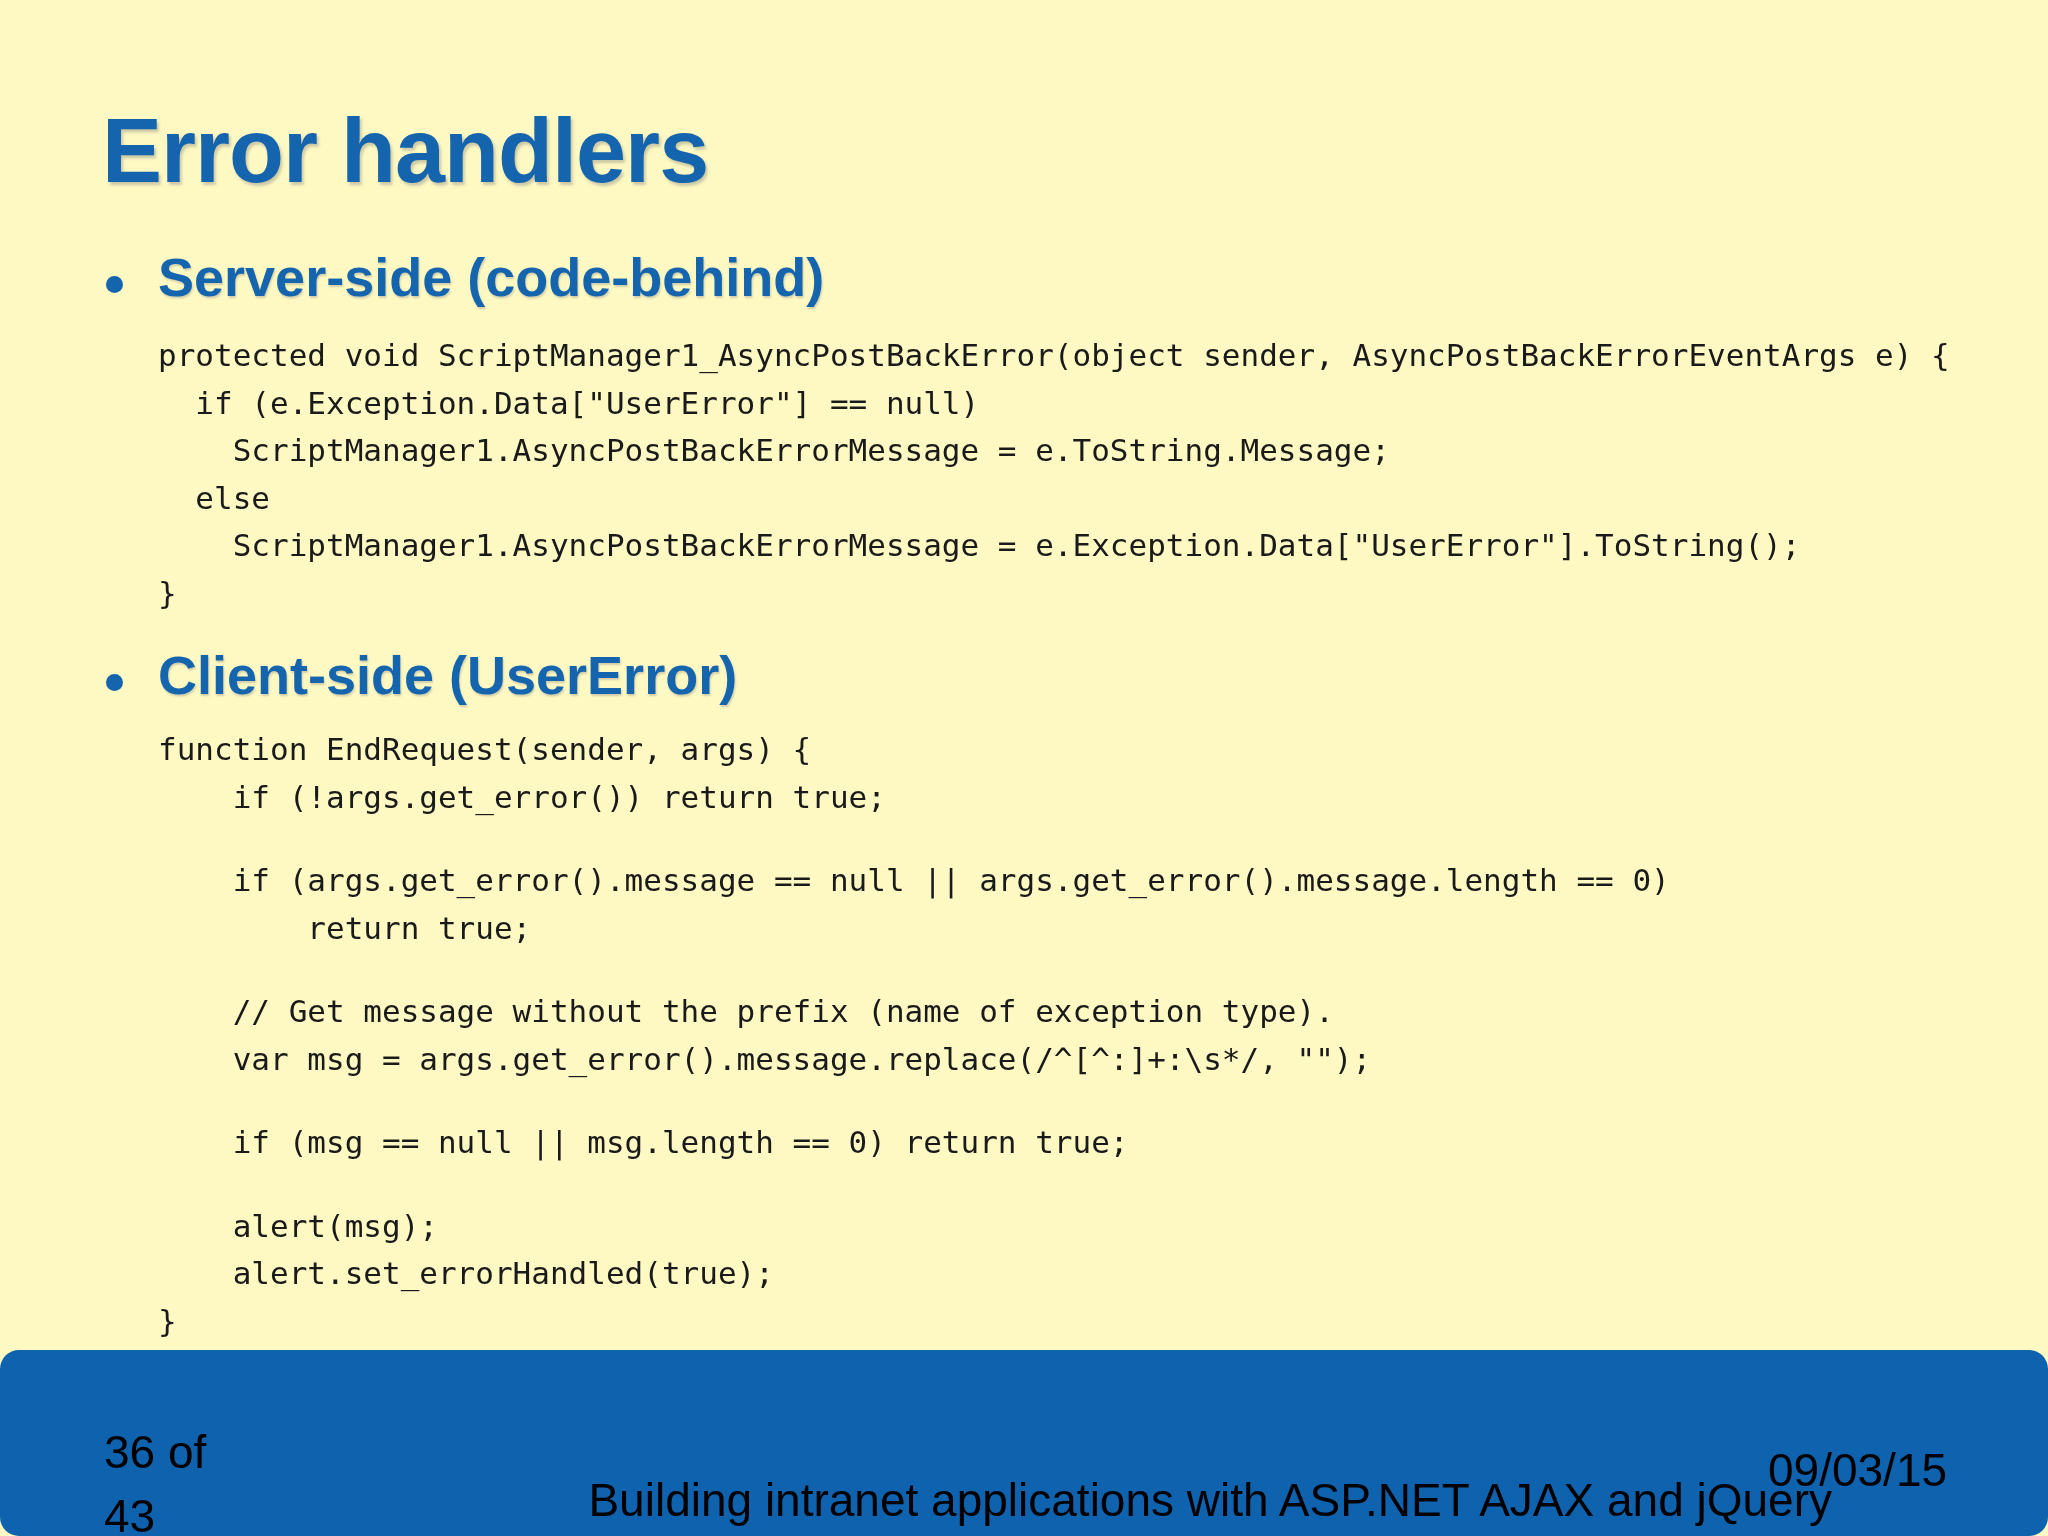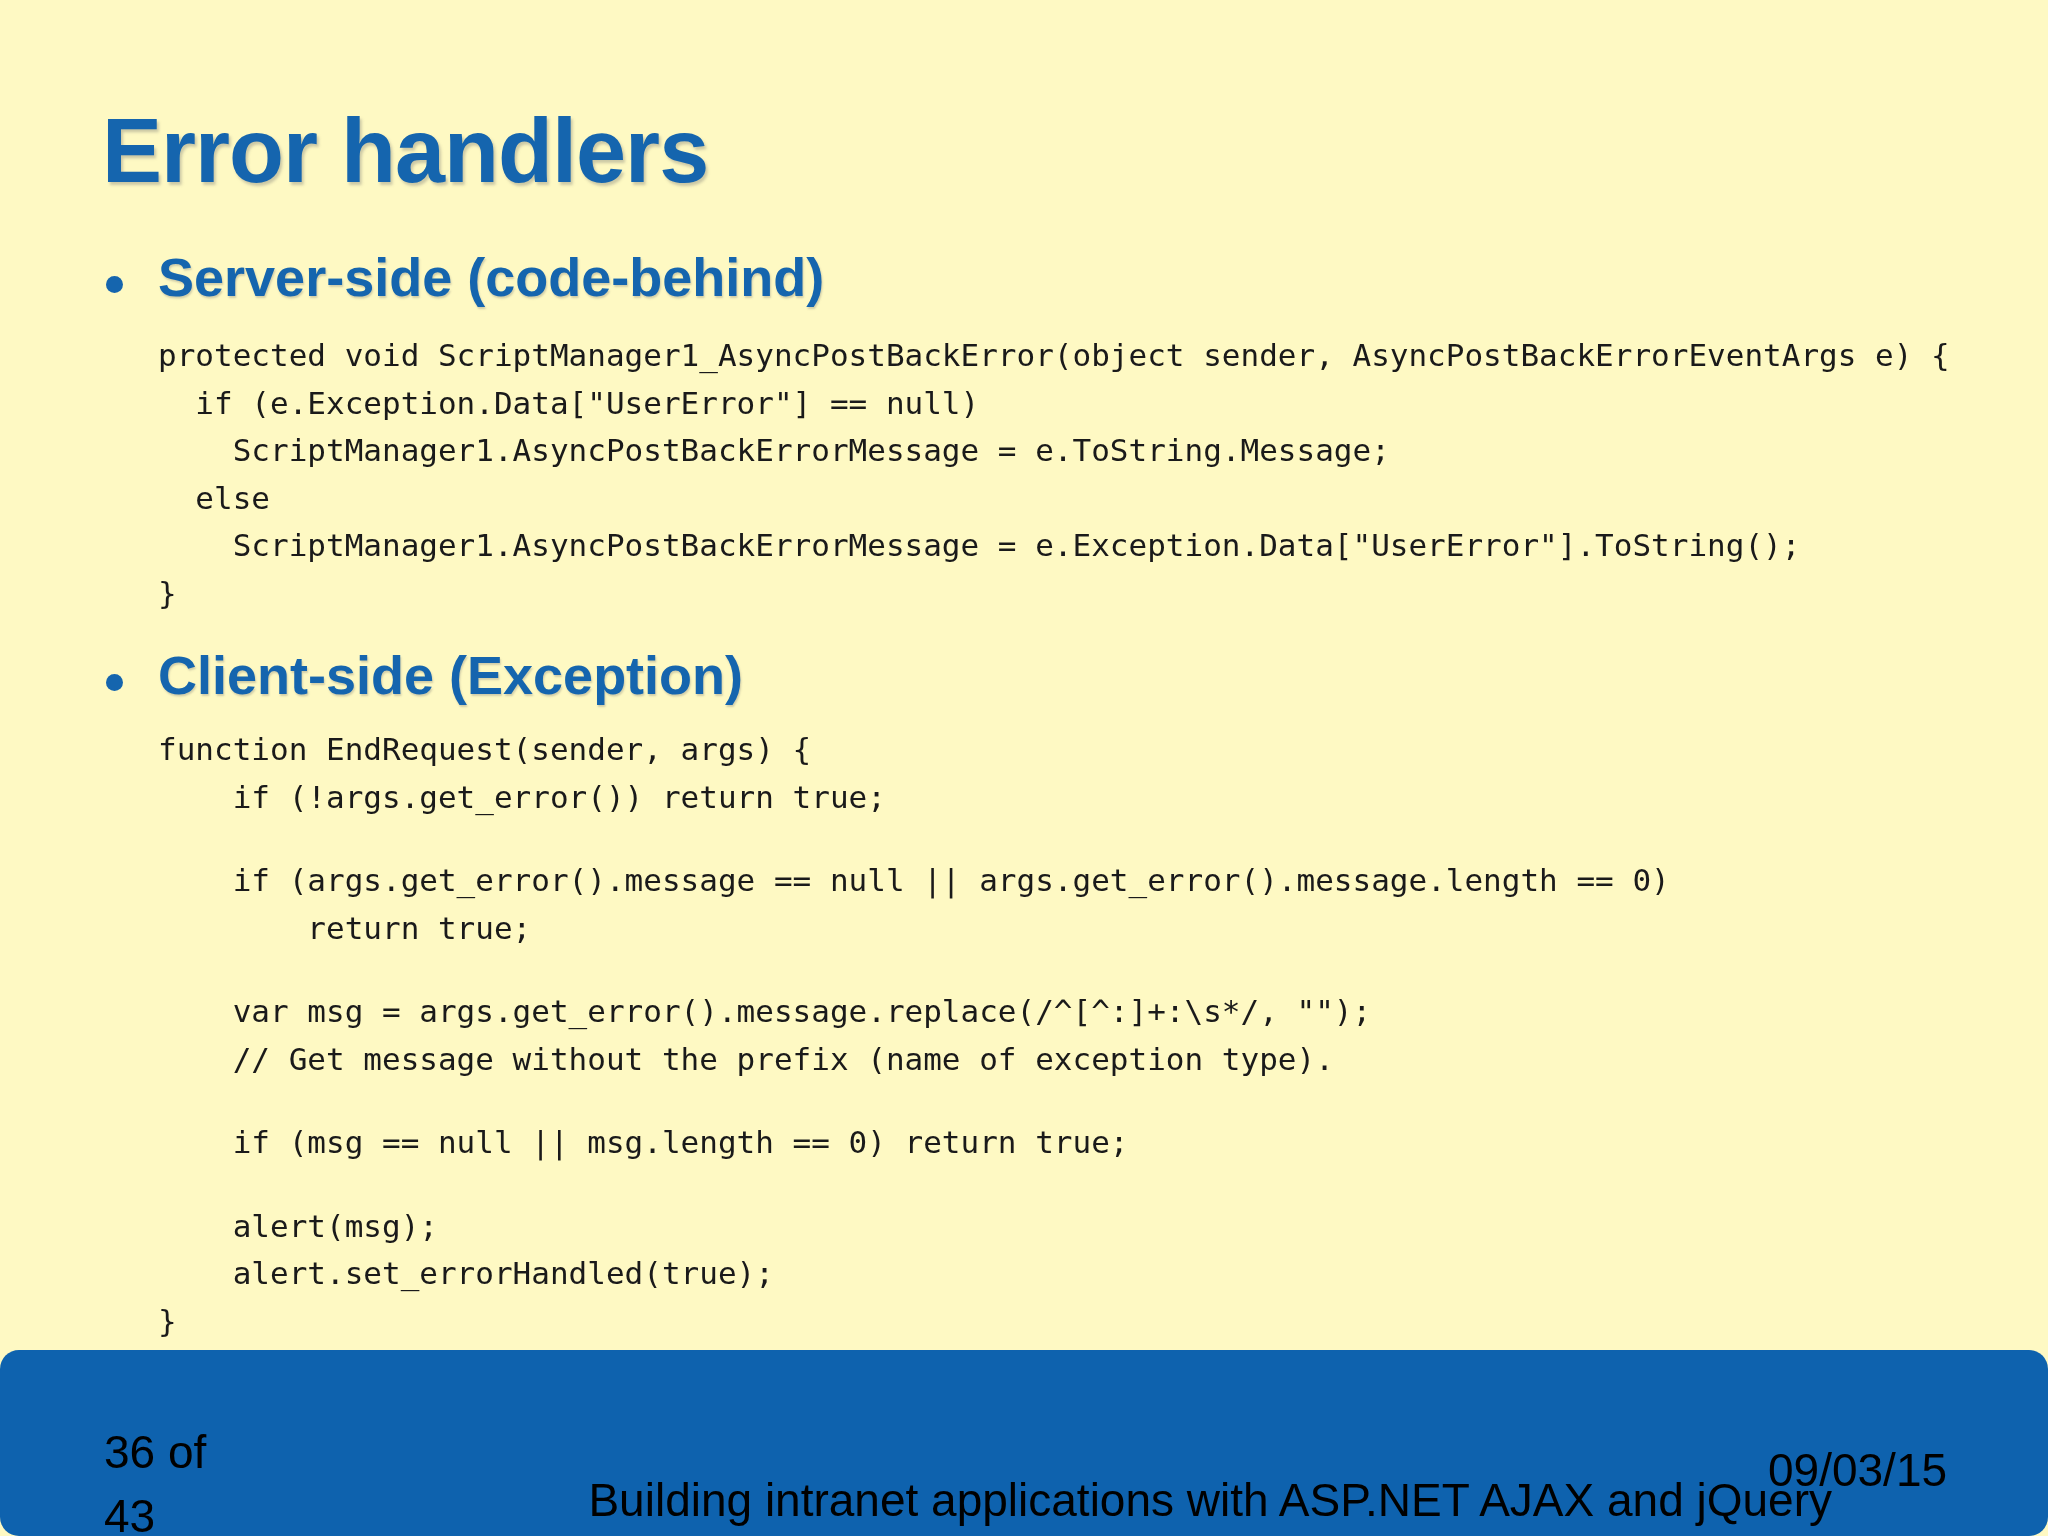--- a/index.html
+++ b/index.html
@@ -104,31 +104,31 @@
   <div class="code-block" id="code-1">
       <div class="code-line">protected void ScriptManager1_AsyncPostBackError(object sender, AsyncPostBackErrorEventArgs e) {</div>
       <div class="code-line">  if (e.Exception.Data["UserError"] == null)</div>
       <div class="code-line">    ScriptManager1.AsyncPostBackErrorMessage = e.ToString.Message;</div>
       <div class="code-line">  else</div>
       <div class="code-line">    ScriptManager1.AsyncPostBackErrorMessage = e.Exception.Data["UserError"].ToString();</div>
       <div class="code-line">}</div>
     </div>
 
   <span class="bullet-dot" id="dot-2"></span>
-  <div class="bullet-heading" id="heading-2">Client-side (Exception)</div>
+  <div class="bullet-heading" id="heading-2">Client-side (UserError)</div>
 
   <div class="code-block" id="code-2">
       <div class="code-line">function EndRequest(sender, args) {</div>
       <div class="code-line">    if (!args.get_error()) return true;</div>
       <div class="code-line blank"></div>
       <div class="code-line">    if (args.get_error().message == null || args.get_error().message.length == 0)</div>
       <div class="code-line">        return true;</div>
       <div class="code-line blank"></div>
+      <div class="code-line">    // Get message without the prefix (name of exception type).</div>
       <div class="code-line">    var msg = args.get_error().message.replace(/^[^:]+:\s*/, "");</div>
-      <div class="code-line">    // Get message without the prefix (name of exception type).</div>
       <div class="code-line blank"></div>
       <div class="code-line">    if (msg == null || msg.length == 0) return true;</div>
       <div class="code-line blank"></div>
       <div class="code-line">    alert(msg);</div>
       <div class="code-line">    alert.set_errorHandled(true);</div>
       <div class="code-line">}</div>
     </div>
 
   <div class="footer-bar">
     <div class="footer-page">36 of 43</div>

